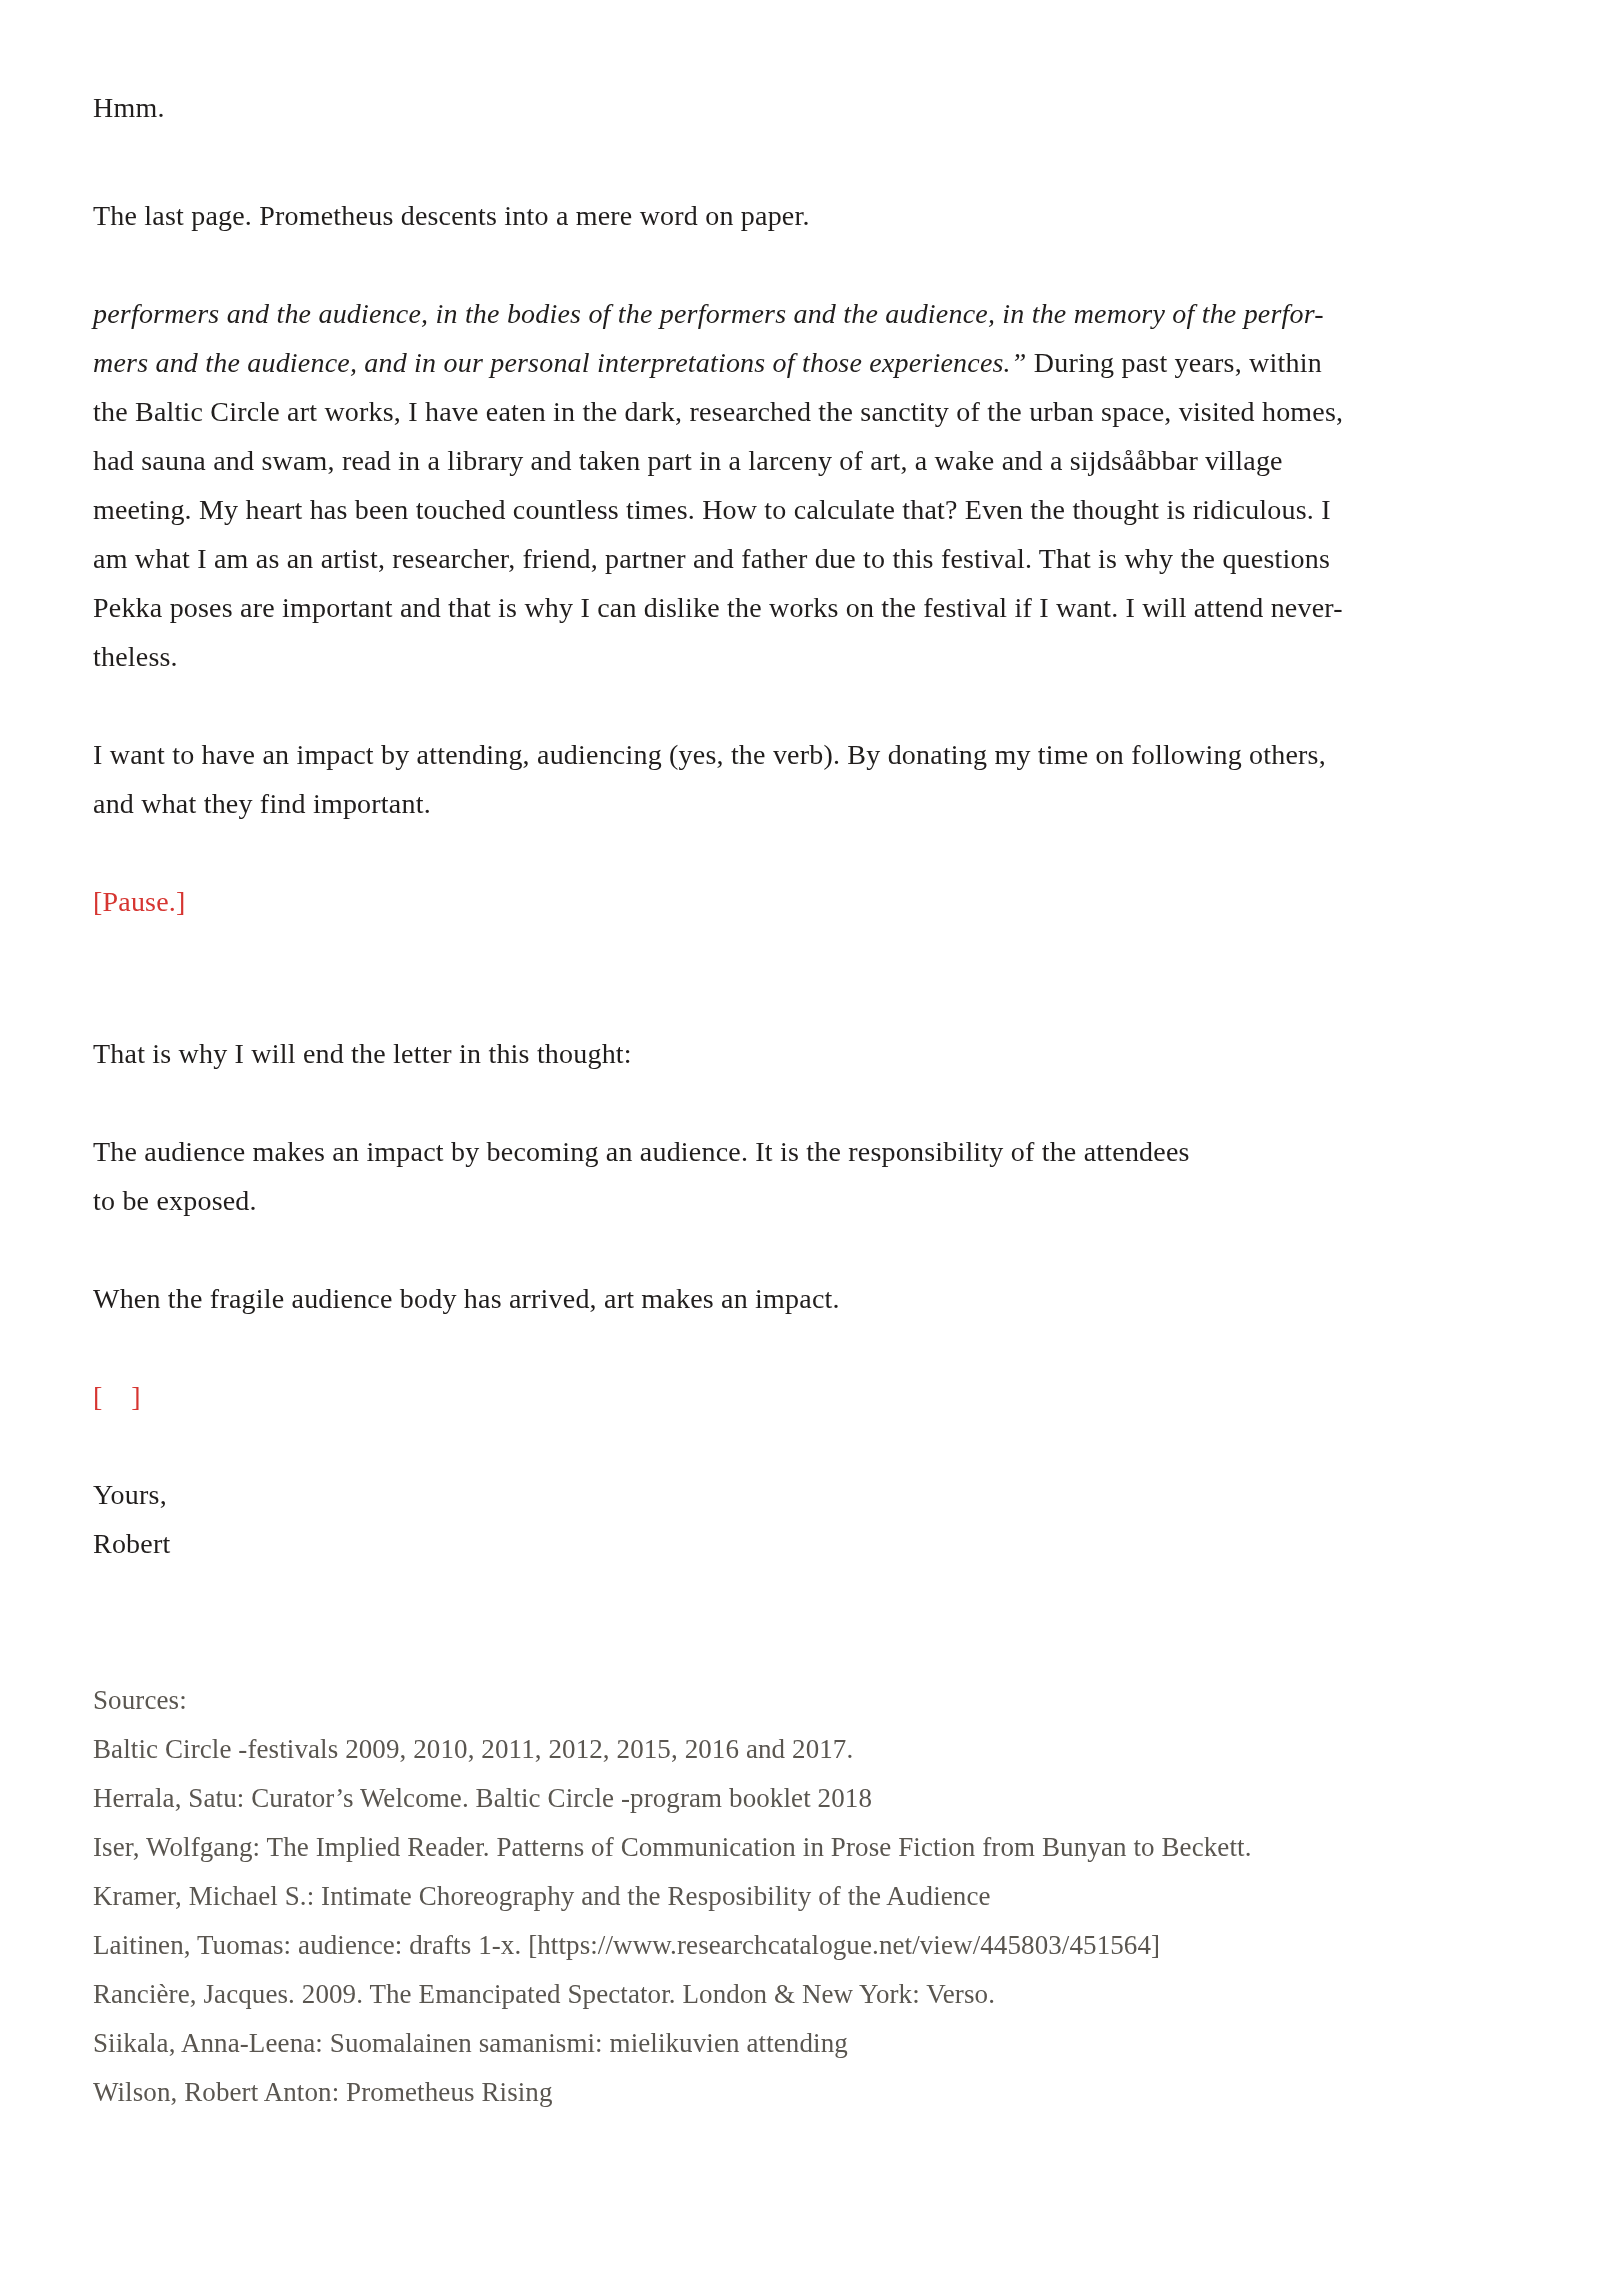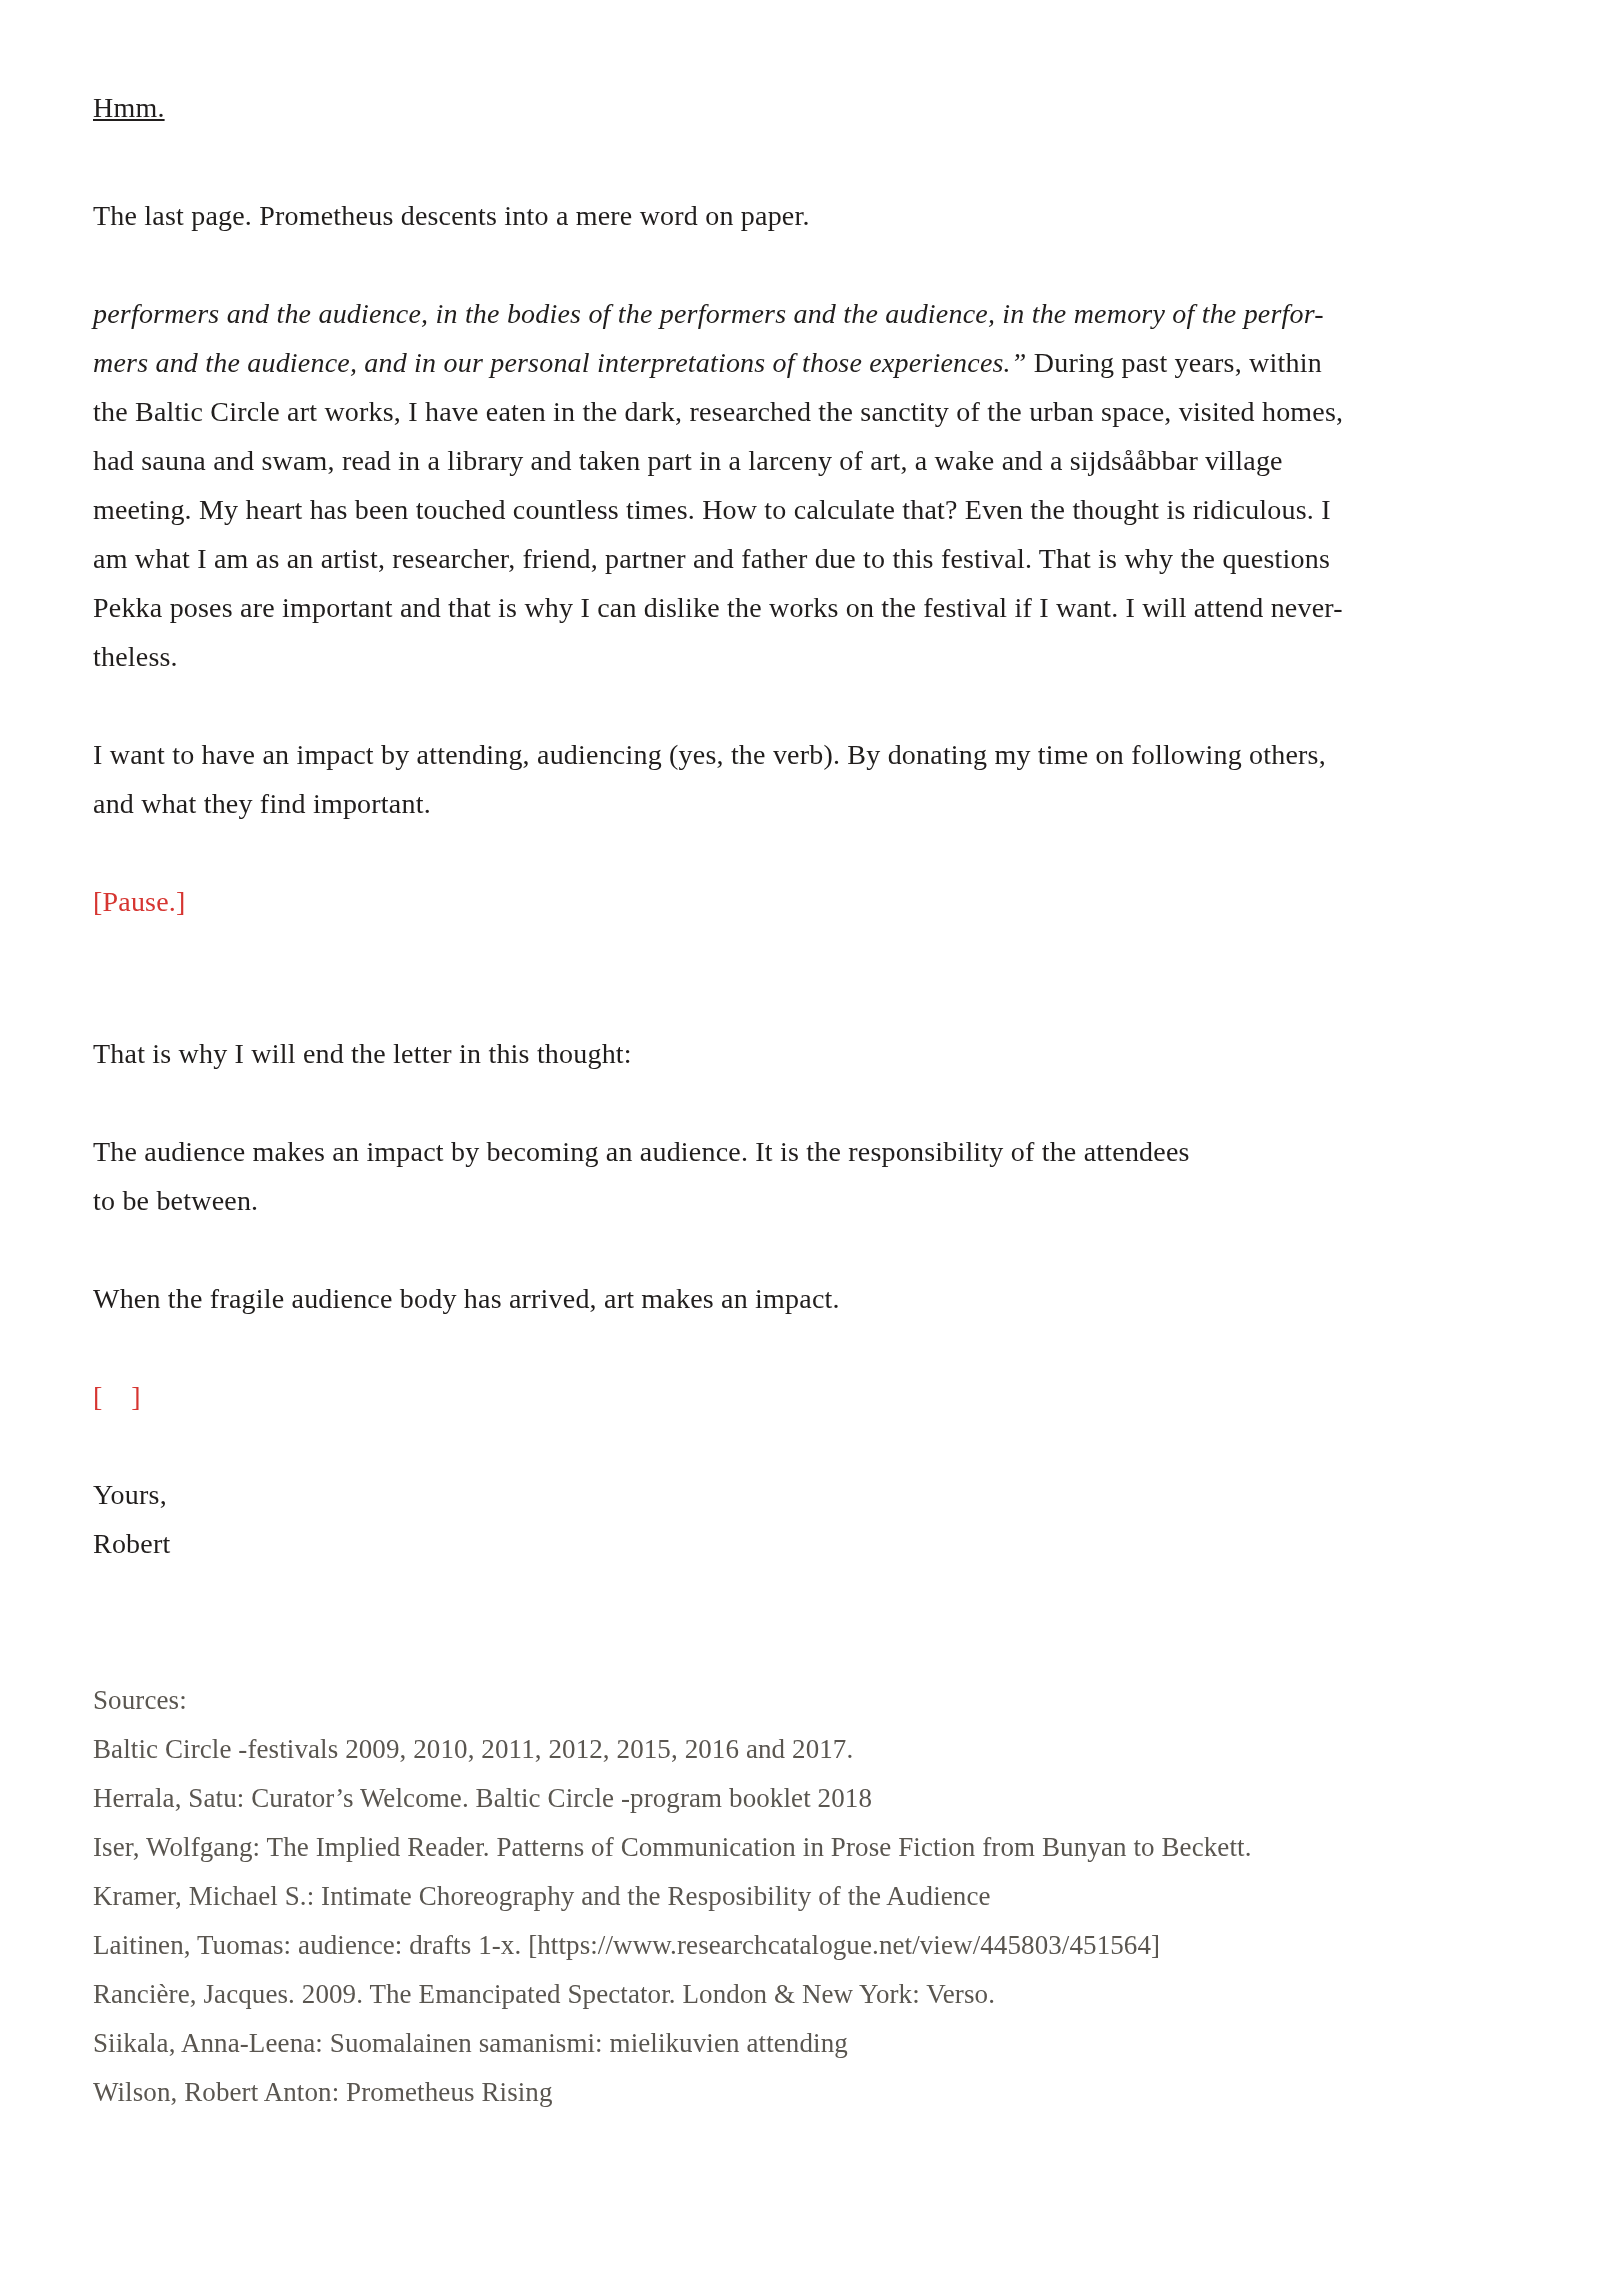--- a/index.html
+++ b/index.html
@@ -13,21 +13,21 @@
     height: 2293px;
     background: var(--bg, #ffffff);
     overflow: hidden;
     font-family: "Liberation Serif", "DejaVu Serif", serif;
     color: var(--ink, #211e1d);
   }
   .content {
     padding: 83px 88px 0 93px;
   }
   .block { margin: 0 0 49px 0; }
-  .block:first-child { margin-bottom: 59px; text-decoration: underline; }
+  .block:first-child { margin-bottom: 59px; }
   .line {
     font-size: 28px;
     line-height: 49px;
     white-space: pre;
     letter-spacing: 0.2px;
   }
   .it { font-style: italic; }
   .block.pause {
     color: var(--red, #d63531);
     margin-bottom: 103px;
@@ -69,21 +69,21 @@
         <div class="line"><span>and what they find important.</span></div>
       </div>
       <div class="block pause">
         <div class="line"><span>[Pause.]</span></div>
       </div>
       <div class="block body">
         <div class="line"><span>That is why I will end the letter in this thought:</span></div>
       </div>
       <div class="block body">
         <div class="line"><span>The audience makes an impact by becoming an audience. It is the responsibility of the attendees</span></div>
-        <div class="line"><span>to be between.</span></div>
+        <div class="line"><span>to be exposed.</span></div>
       </div>
       <div class="block body">
         <div class="line"><span>When the fragile audience body has arrived, art makes an impact.</span></div>
       </div>
       <div class="block bracket">
         <div class="line"><span>[&nbsp;&nbsp;&nbsp;&nbsp;]</span></div>
       </div>
       <div class="block signature">
         <div class="line"><span>Yours,</span></div>
         <div class="line"><span>Robert</span></div>

